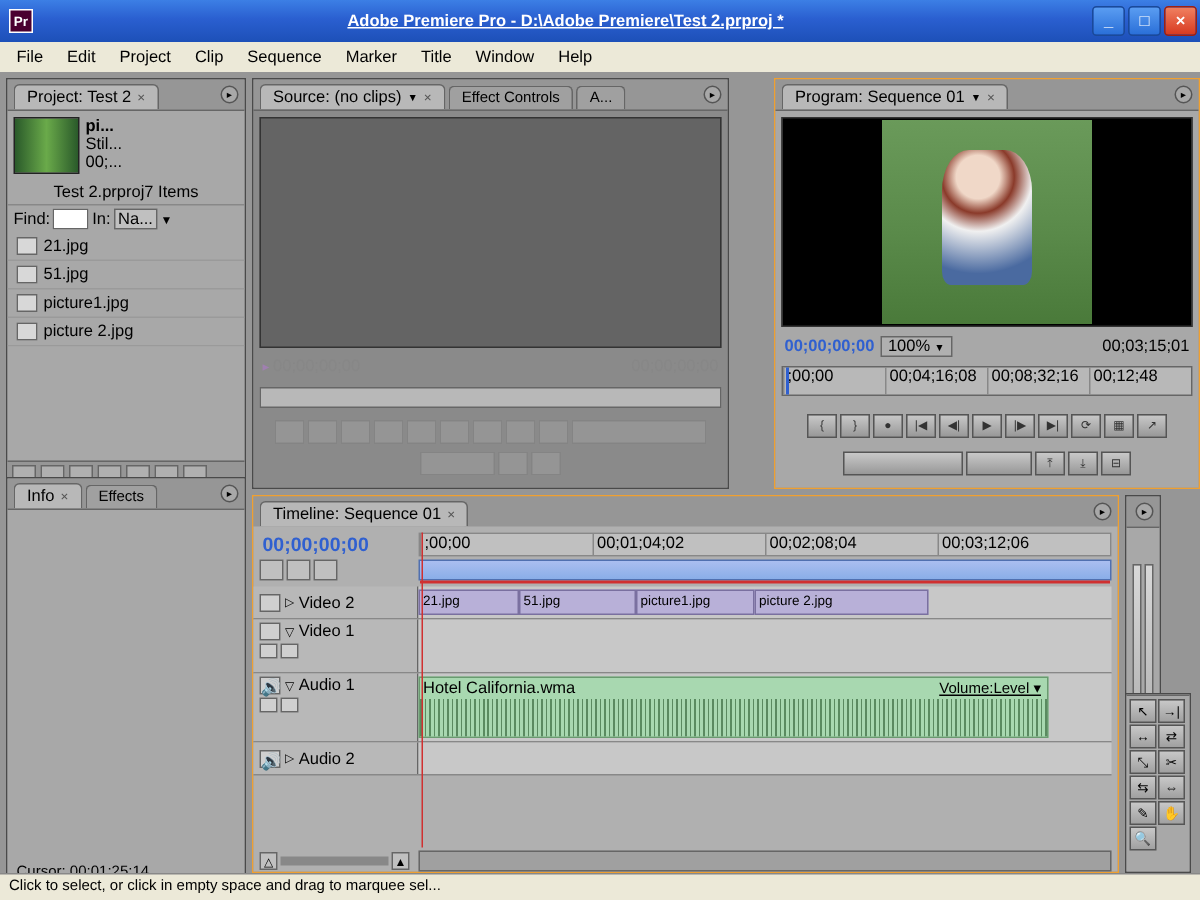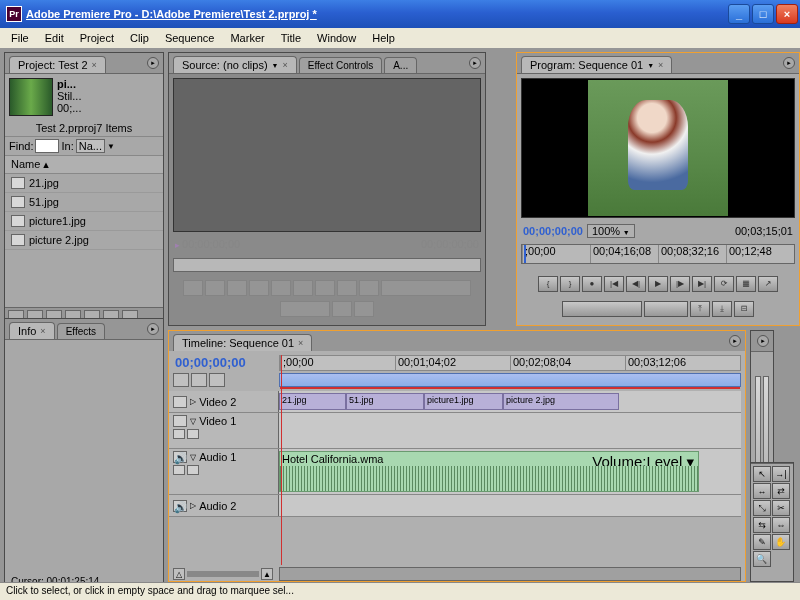--- a/index.html
+++ b/index.html
@@ -1,17 +1,17 @@
 <!DOCTYPE html>
 <html><head>
 <meta charset="utf-8">
 <style>
 * { box-sizing: border-box; margin: 0; padding: 0; font-family: Tahoma, sans-serif; font-size: 11px; }
 body { background: #969696; width: 800px; height: 600px; overflow: hidden; position: relative; }
-.titlebar { height: 28px; background: linear-gradient(#3c7fe5,#2a5fd0 45%,#1d50b8); display: flex; align-items: center; padding: 0 2px 0 6px; color: #fff; font-weight: bold; }
+.titlebar { height: 28px; background: linear-gradient(#3c7fe5,#2a5fd0 45%,#1d50b8); display: flex; align-items: center; padding: 0 2px 0 6px; color: #fff; font-weight: bold; text-align: center; }
 .titlebar .icon-pr { width: 16px; height: 16px; background: #4a0030; border: 1px solid #fff; display: flex; align-items: center; justify-content: center; font-size: 9px; margin-right: 4px; }
 .titlebar .title { flex: 1; text-decoration: underline; }
 .winbtns { display: flex; gap: 2px; }
 .winbtn { width: 22px; height: 20px; background: linear-gradient(#5a9df2,#2a6fd8); border: 1px solid #1a4a9a; border-radius: 3px; display: flex; align-items: center; justify-content: center; color: #fff; font-weight: bold; }
 .winbtn.close { background: linear-gradient(#f08060,#d83a20); border-color: #a02010; }
 .menubar { height: 20px; background: #ece9d8; display: flex; align-items: center; padding: 0 4px; gap: 2px; }
 .menubar span { padding: 2px 7px; cursor: default; }
 .workspace { position: absolute; top: 48px; left: 0; right: 0; bottom: 18px; background: #969696; }
 .panel { position: absolute; background: #969696; border: 1px solid #4a4a4a; }
 .tabstrip { height: 20px; display: flex; align-items: flex-end; padding: 2px 4px 0 4px; gap: 2px; background: #969696; position: relative; }
@@ -83,21 +83,21 @@
 #timeline .thead .tw { font-size: 8px; }
 #timeline .thead.tall { flex-direction: column; align-items: flex-start; gap: 2px; }
 #timeline .tbody { flex: 1; background: #c8c8c8; position: relative; }
 #timeline .track.v2 { height: 22px; }
 #timeline .track.v1 { height: 36px; }
 #timeline .track.a1 { height: 46px; }
 #timeline .track.a2 { height: 22px; }
 #timeline .clip { position: absolute; top: 2px; bottom: 2px; background: #b8b0d8; border: 1px solid #7a70a0; font-size: 9px; padding: 1px 2px; overflow: hidden; }
 #timeline .clip.aud { background: #a8d8b0; border-color: #6a9a70; }
 #timeline .clip.aud .wave { position: absolute; top: 14px; left: 0; right: 0; bottom: 0; background: repeating-linear-gradient(90deg,#5a8a60 0 1px,#a8d8b0 1px 3px); }
-#timeline .clip .vol { font-size: 15px; position: absolute; right: 4px; top: 1px; text-decoration: underline; }
+#timeline .clip .vol { font-size: 10px; position: absolute; right: 4px; top: 1px; text-decoration: underline; }
 #timeline .scroll { position: absolute; bottom: 0; left: 110px; right: 4px; height: 14px; background: #a0a0a0; border: 1px solid #666; }
 #timeline .zoomctrl { position: absolute; bottom: 0; left: 4px; width: 100px; height: 14px; display: flex; align-items: center; gap: 2px; }
 #timeline .zoomctrl .z { width: 12px; height: 12px; border: 1px solid #666; background: #c0c0c0; display: flex; align-items: center; justify-content: center; font-size: 8px; }
 #timeline .zoomctrl .zs { flex: 1; height: 6px; background: #888; }
 
 
 #meters { top: 282px; left: 750px; width: 24px; height: 214px; }
 #meters .bars { position: absolute; top: 24px; bottom: 6px; left: 4px; right: 4px; display: flex; gap: 2px; }
 #meters .bars .bar { flex: 1; background: linear-gradient(#d8d8d8,#a0a0a0); border: 1px solid #666; }
 
@@ -155,23 +155,20 @@
       <div class="bininfo">
         <span>Test 2.prproj</span>
         <span>7 Items</span>
       </div>
       <div class="findrow">
         <span>Find:</span>
         <input style="">
         <span>In:</span>
         <span style="border:1px solid #666;padding:0 2px;background:#c0c0c0">Na...</span>
         <span style="font-size:8px">▼</span>
-      </div>
-      <div class="colhead">
-        <span>Name</span> <span>▴</span>
       </div>
       <div class="list">
         <div class="item">
             <span class="fi"></span>
             <span>21.jpg</span>
           </div>
         <div class="item">
             <span class="fi"></span>
             <span>51.jpg</span>
           </div>

